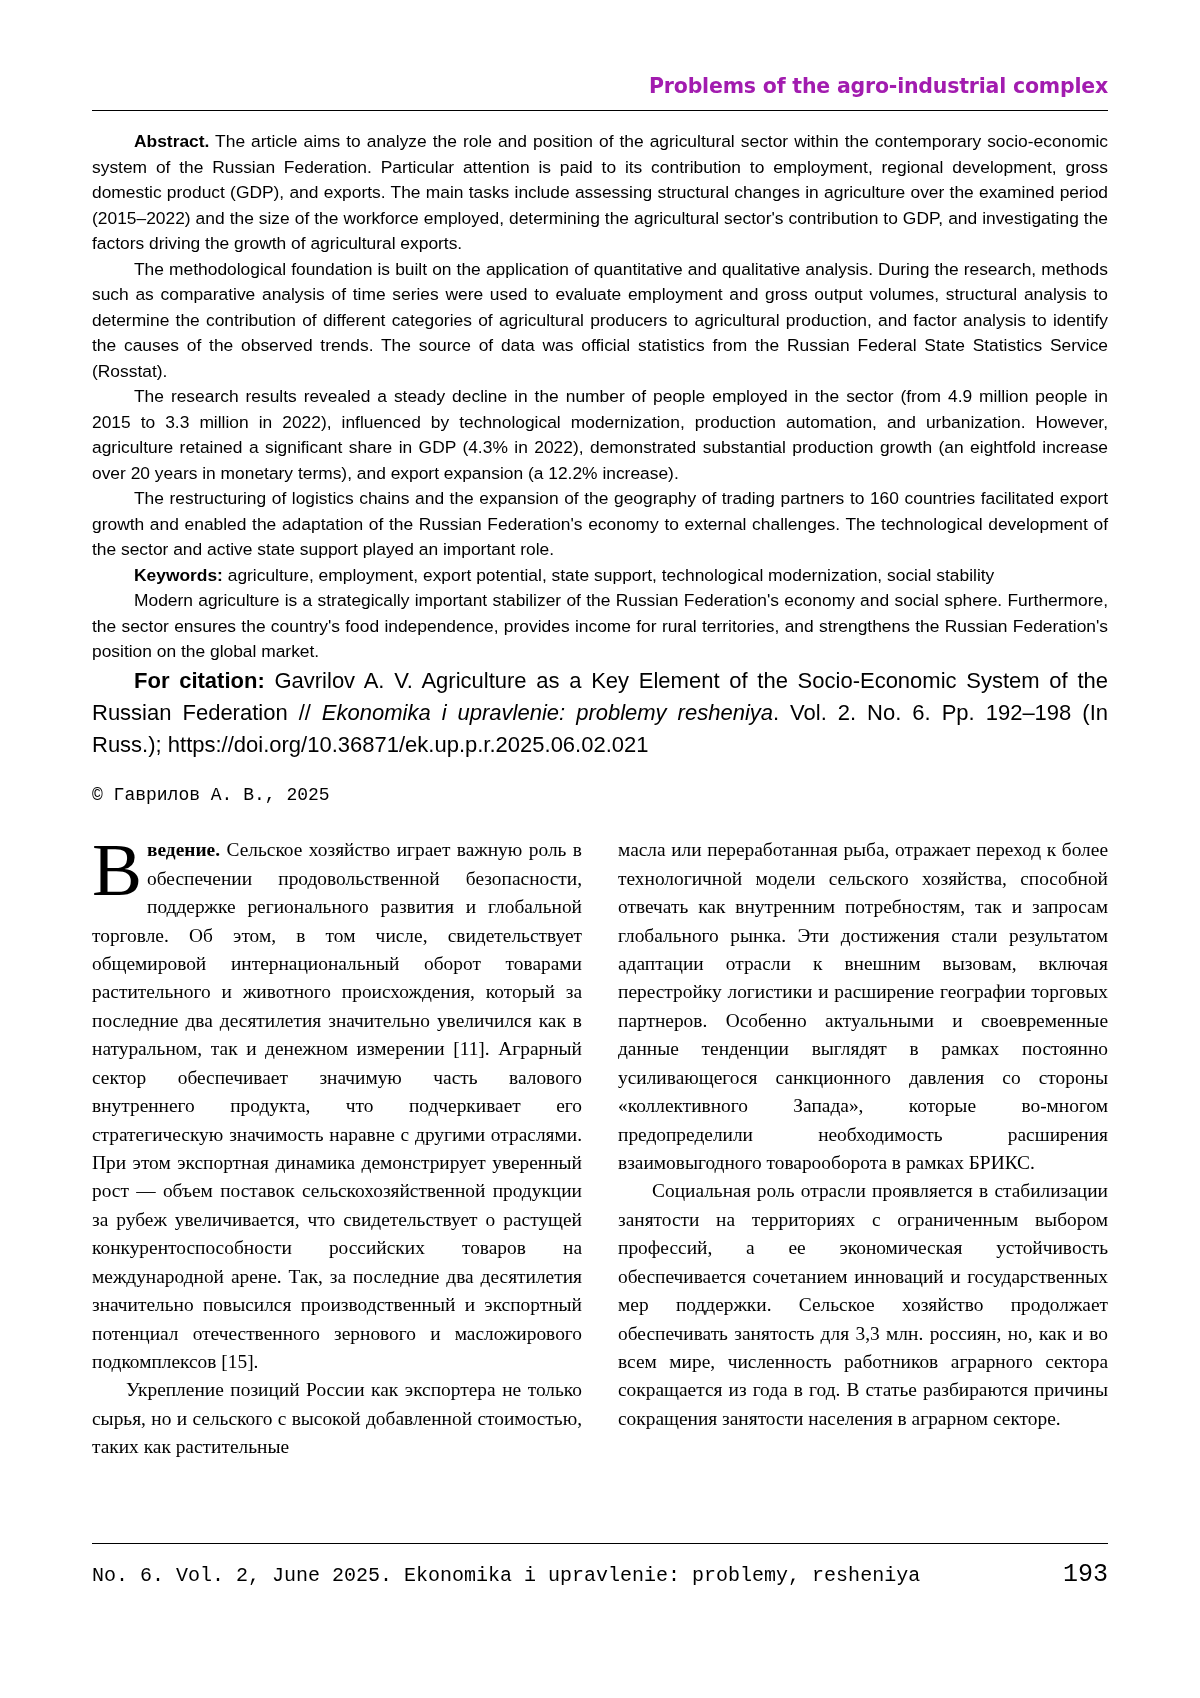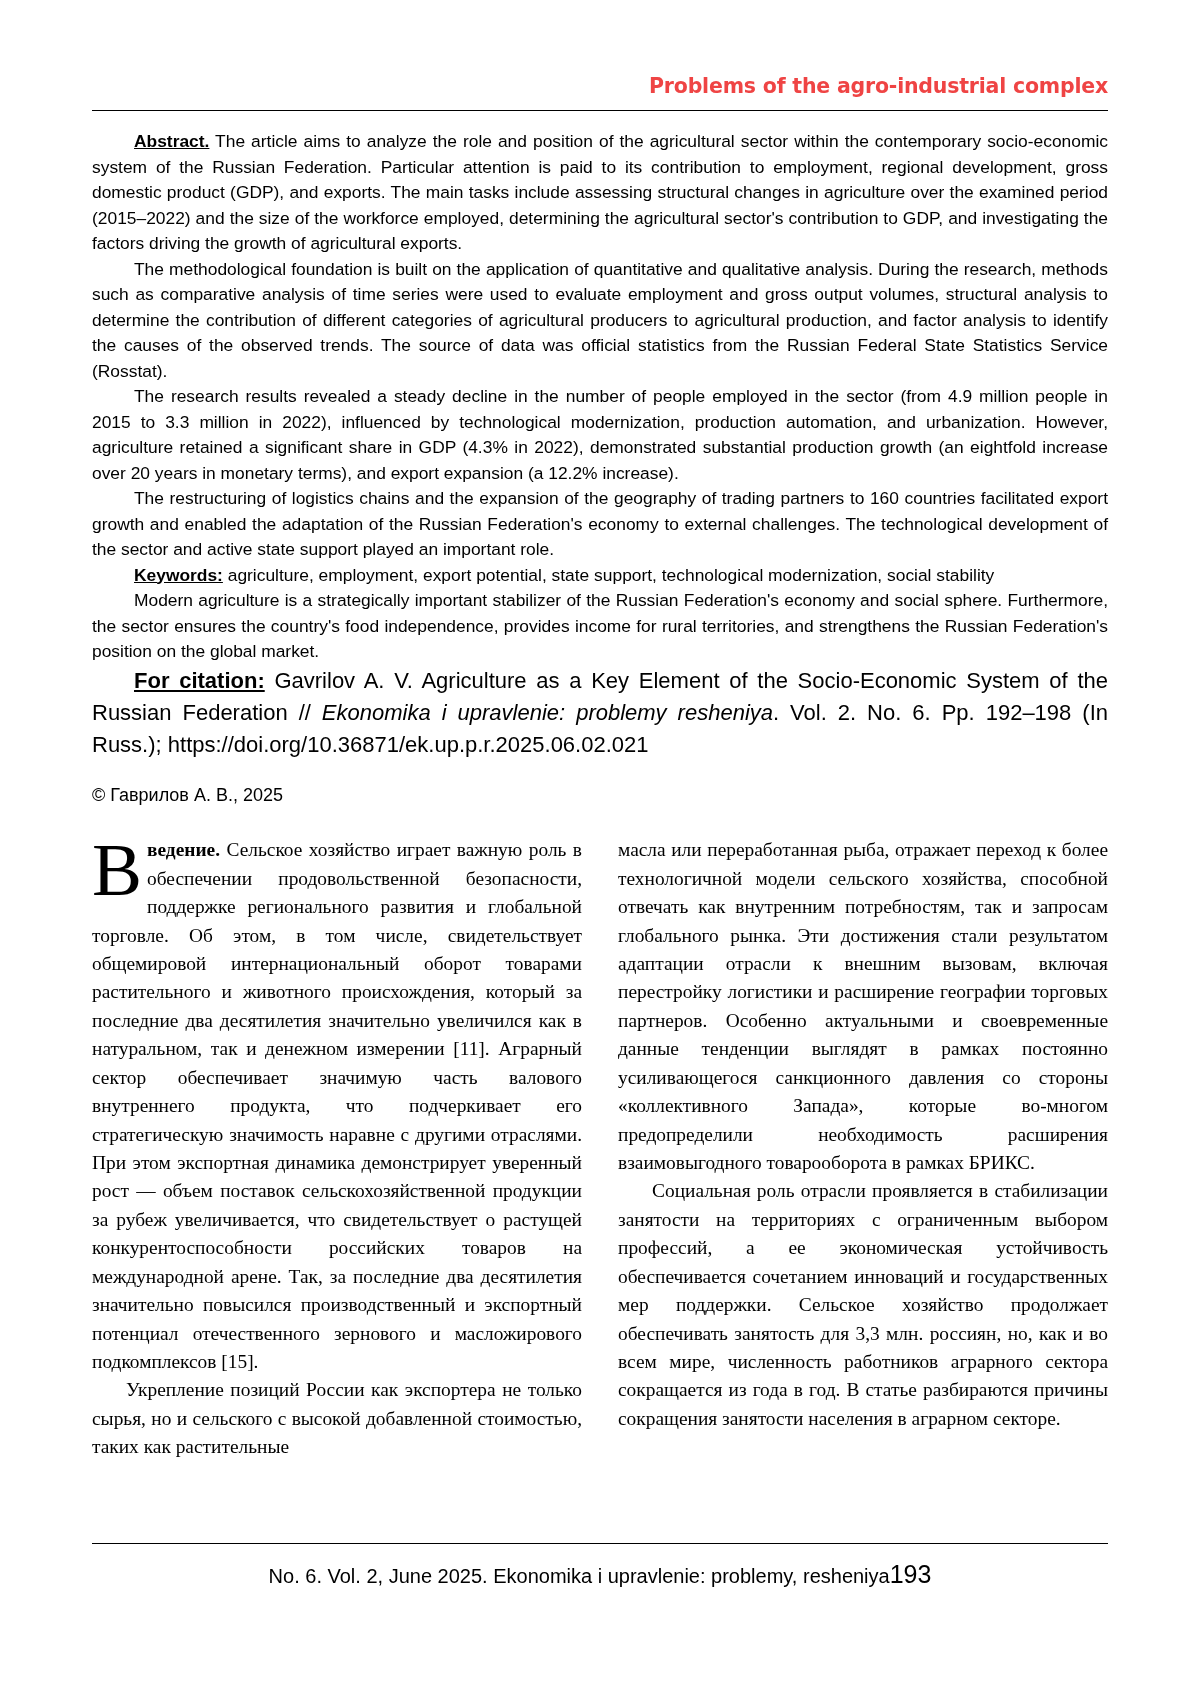--- a/index.html
+++ b/index.html
@@ -26,21 +26,21 @@
   }
 
   
   .running-head {
     text-align: right;
     font-family: "DejaVu Sans", sans-serif;
     font-weight: bold;
     font-size: 20.5px;
     letter-spacing: -0.2px;
     margin-top: 74px;
-    color: #ef4444;
+    color: #a21caf;
   }
   .rule-top {
     border-top: 1.6px solid #000;
     margin-top: 12px;
   }
 
   
   .abs-block {
     margin-top: 18px;
     font-family: "Liberation Sans", sans-serif;
@@ -49,37 +49,36 @@
     text-align: justify;
     text-justify: inter-word;
     hyphens: none;
   }
   .abs-block p {
     margin: 0;
     text-indent: 42px;
   }
   .lead {
     font-weight: bold;
-    text-decoration: underline;
   }
 
   .cite-block {
     font-family: "Liberation Sans", sans-serif;
     font-size: 22px;
     line-height: 1.465;
     text-align: justify;
     text-indent: 42px;
   }
   .cite-block .ital {
     font-style: italic;
   }
 
   .copyright {
     margin-top: 22px;
-    font-family: Liberation Sans, sans-serif;
+    font-family: Liberation Mono, monospace;
     font-size: 18px;
     line-height: 1.4;
   }
 
   
   .cols {
     margin-top: 28px;
     display: flex;
     gap: 36px;
   }
@@ -119,22 +118,22 @@
     width: 1016px;
     border-top: 1.6px solid #000;
   }
   .footer {
     position: absolute;
     left: 92px;
     top: 1560px;
     width: 1016px;
     display: flex;
     align-items: baseline;
-    justify-content: center;
-    font-family: Liberation Sans, sans-serif;
+    justify-content: space-between;
+    font-family: Liberation Mono, monospace;
     font-size: 20px;
   }
   .footer .pageno {
     font-size: 25px;
     font-weight: normal;
   }
 </style>
 </head>
 <body>
 

